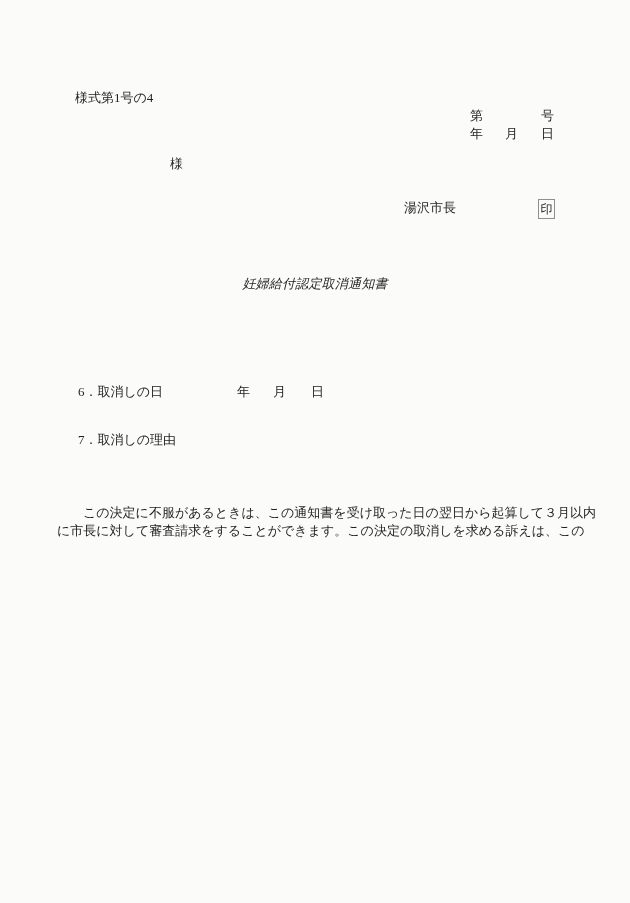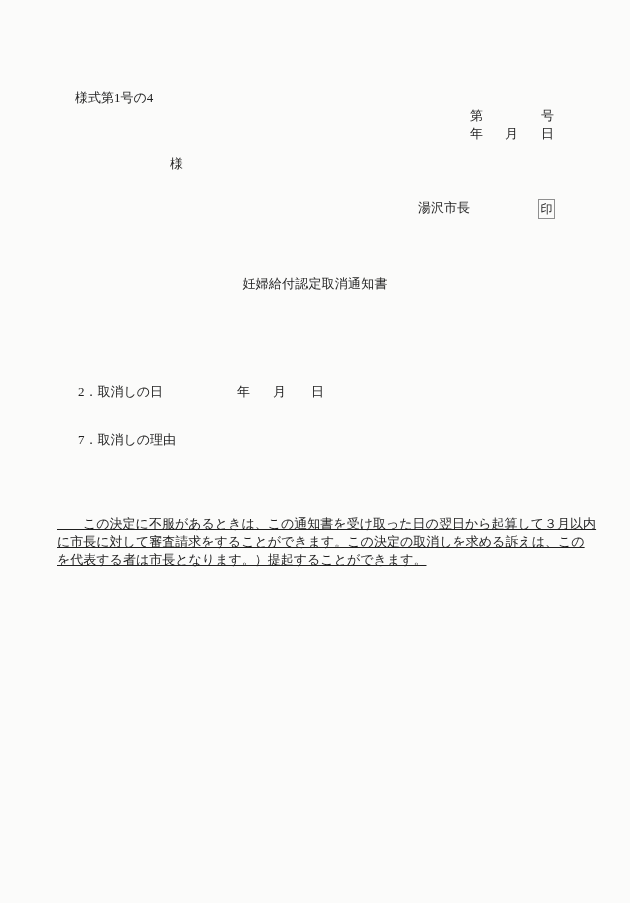--- a/index.html
+++ b/index.html
@@ -24,20 +24,21 @@
     line-height: 1;
     white-space: pre;
   }
   .title {
     position: absolute;
     left: 0;
     width: 630px;
     text-align: center;
     line-height: 1;
     letter-spacing: 0.2px;
+    font-style: italic;
   }
   .seal-box {
     position: absolute;
     left: 538px;
     top: 199px;
     width: 15px;
     height: 18px;
     border: 1px solid #8f8f8f;
     display: flex;
     align-items: center;
@@ -45,56 +46,54 @@
     font-size: 12px;
     line-height: 1;
   }
   .notes-line {
     line-height: 18px;
     white-space: pre;
   }
   .notes {
     position: absolute;
     left: 57px;
-    top: 515px;
+    top: 504px;
     width: 520px;
-    text-decoration: underline;
   }
 </style>
 </head>
 <body>
 
 <div class="page">
 
   <div class="abs" style="left:75px; top:91px;">様式第1号の4</div>
 
   <div class="abs" style="left:470px; top:109px;">第</div>
   <div class="abs" style="left:541px; top:109px;">号</div>
 
   <div class="abs" style="left:470px; top:127px;">年</div>
   <div class="abs" style="left:505px; top:127px;">月</div>
   <div class="abs" style="left:541px; top:127px;">日</div>
 
   <div class="abs" style="left:170px; top:157px;">様</div>
 
-  <div class="abs" style="left:418px; top:201px;">湯沢市長</div>
+  <div class="abs" style="left:404px; top:201px;">湯沢市長</div>
 
   <div class="seal-box">
     <span>印</span>
   </div>
 
   <div class="title" style="top:277px;">妊婦給付認定取消通知書</div>
 
 
-  <div class="abs" style="left:78px; top:385px;">2．取消しの日</div>
+  <div class="abs" style="left:78px; top:385px;">6．取消しの日</div>
   <div class="abs" style="left:237px; top:385px;">年</div>
   <div class="abs" style="left:273px; top:385px;">月</div>
   <div class="abs" style="left:311px; top:385px;">日</div>
 
   <div class="abs" style="left:78px; top:433px;">7．取消しの理由</div>
 
   <div class="notes">
     <div class="notes-line">　　この決定に不服があるときは、この通知書を受け取った日の翌日から起算して３月以内</div>
     <div class="notes-line">に市長に対して審査請求をすることができます。この決定の取消しを求める訴えは、この</div>
-    <div class="notes-line">を代表する者は市長となります。）提起することができます。</div>
   </div>
 
 </div>
 
 </body></html>

